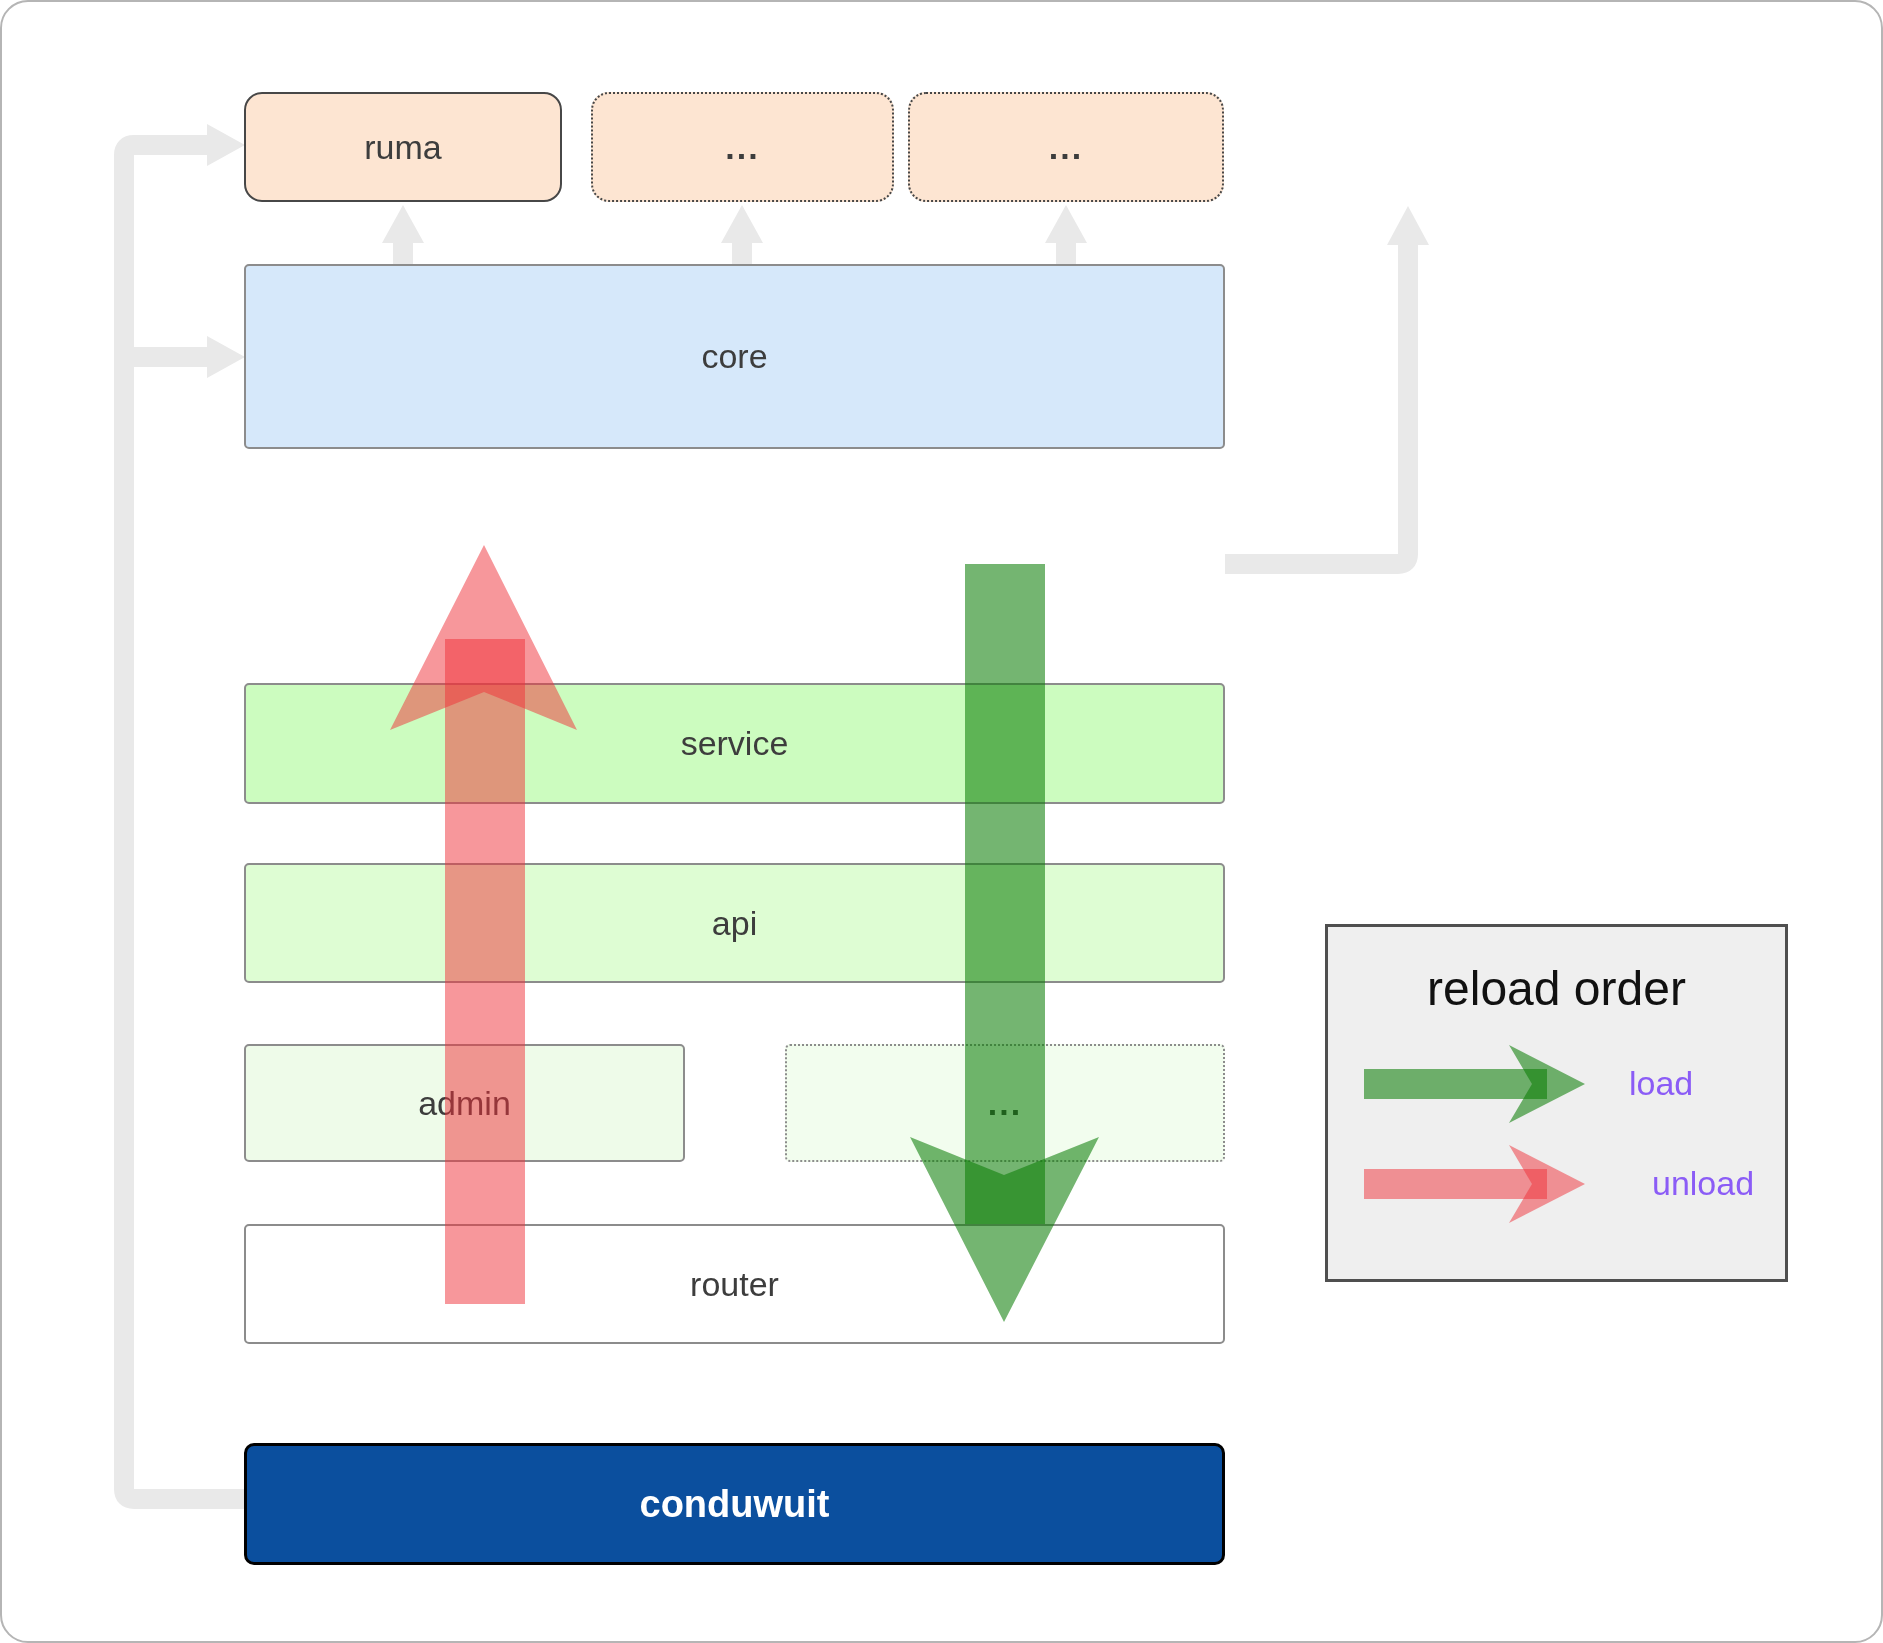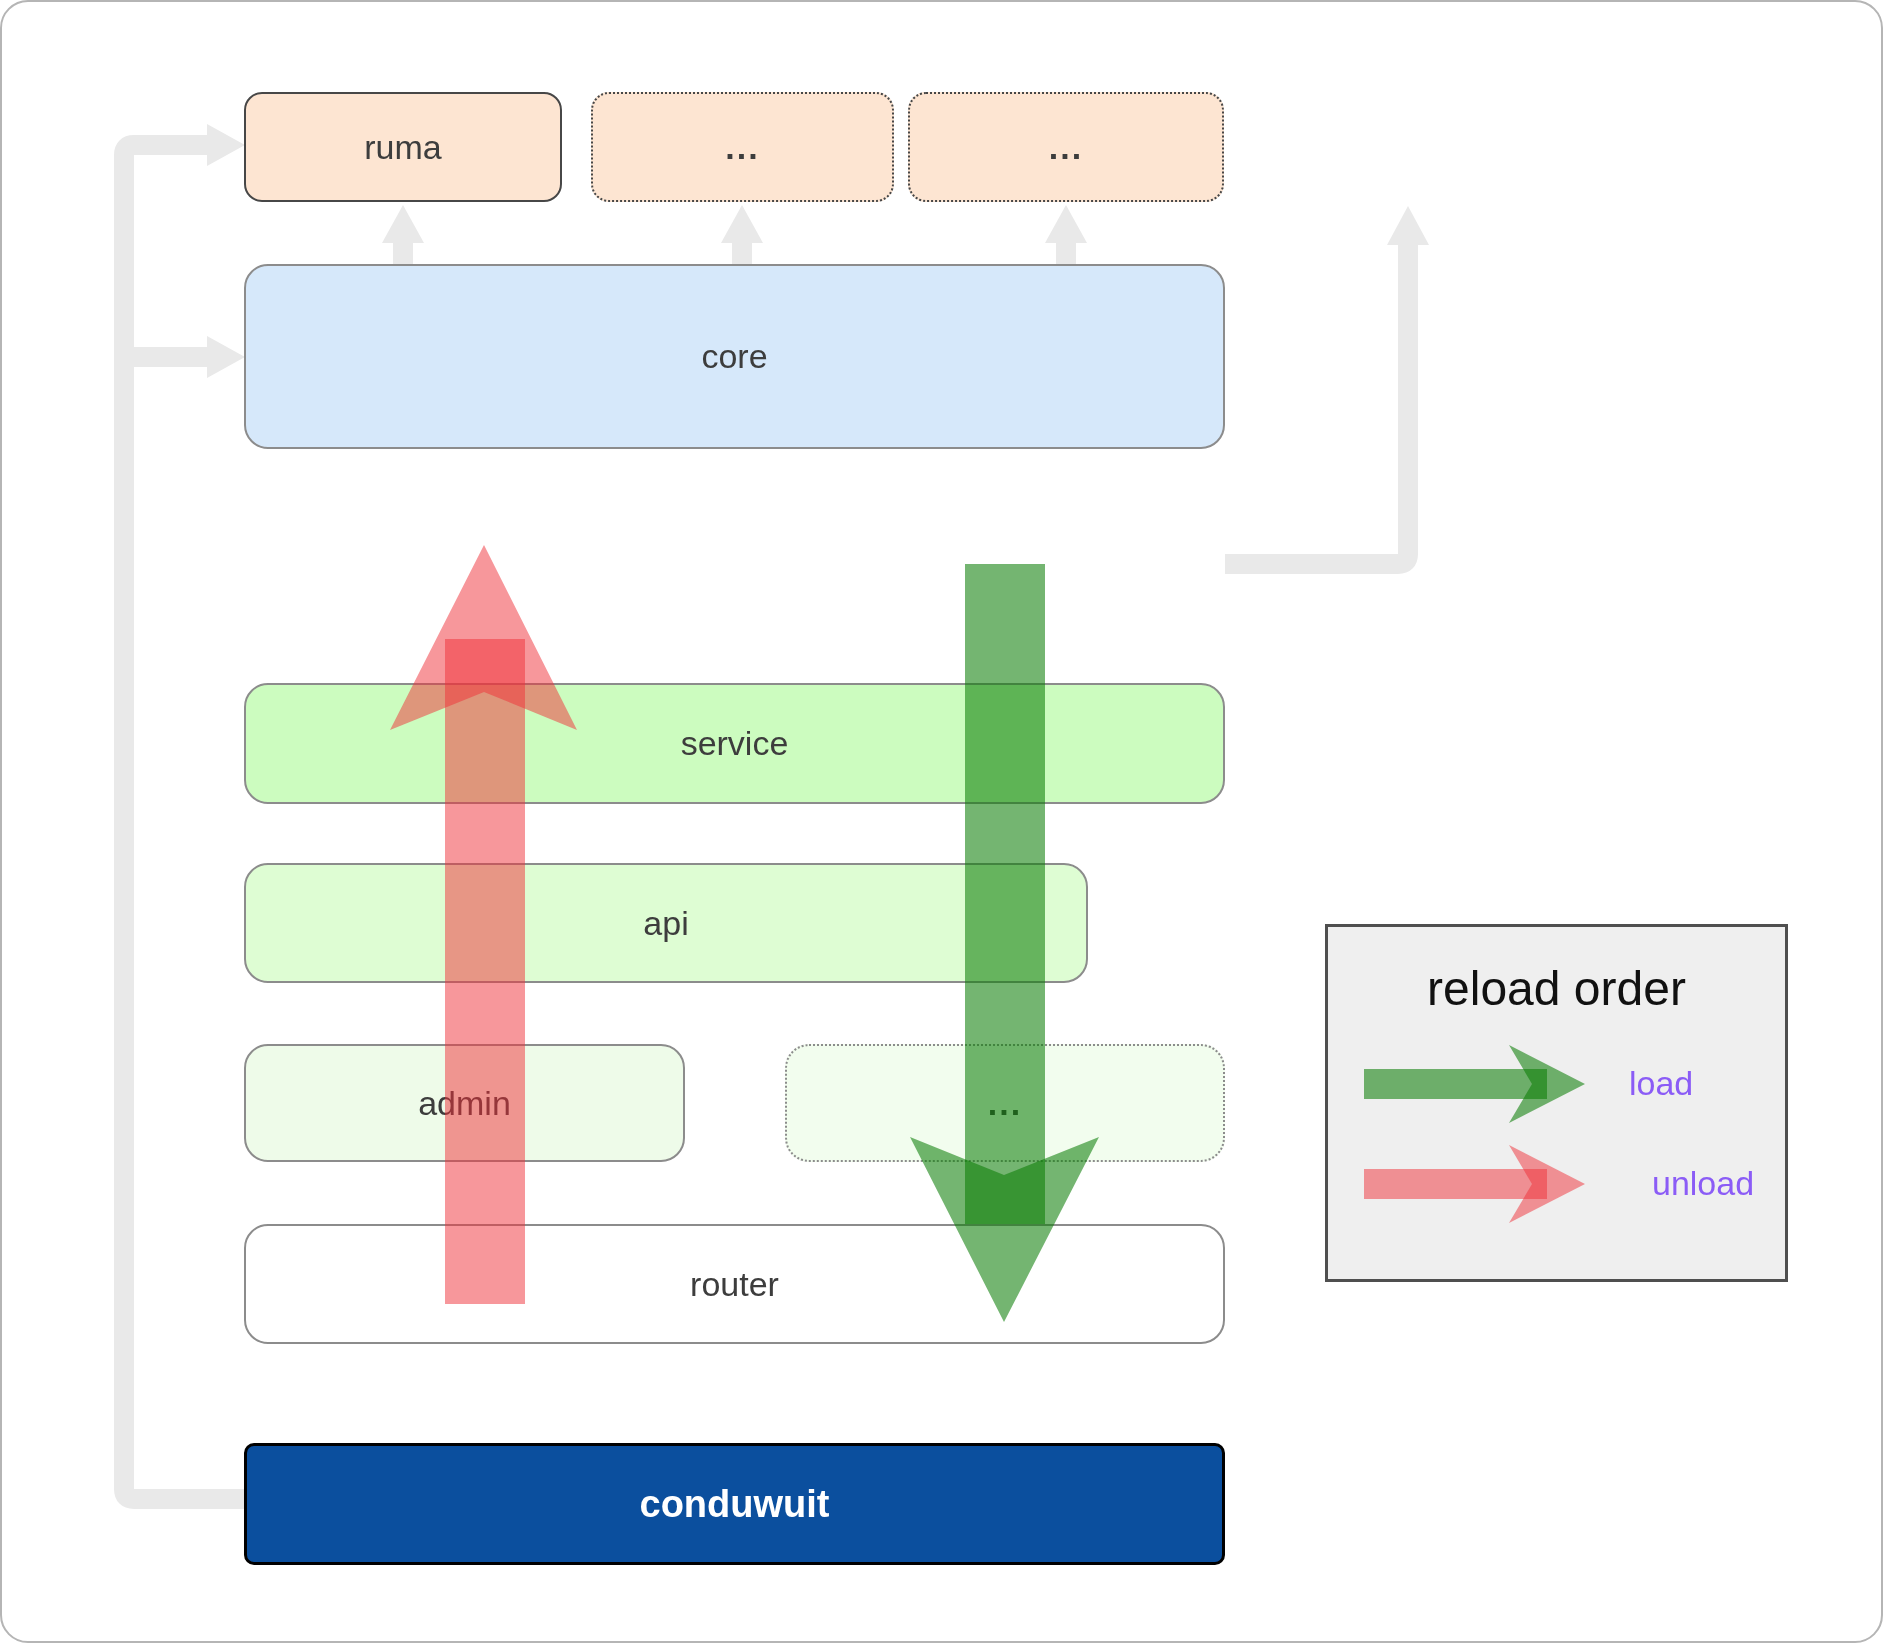--- a/index.html
+++ b/index.html
@@ -15,25 +15,25 @@
   }
   .node .lbl{white-space:nowrap;}
   
   .peach{background:#fde5d2;border:2px solid #474747;border-radius:18px;}
   .peach.dotted{border-style:dotted;}
   .n-ruma{left:242px;top:90px;width:318px;height:110px;}
   .n-etop1{left:589px;top:90px;width:303px;height:110px;}
   .n-etop2{left:906px;top:90px;width:316px;height:110px;}
   .n-rocksdb{left:1247px;top:90px;width:318px;height:110px;}
   
-  .wide{border:2px solid #8c8c8c;border-radius:24px;}
+  .wide{border:2px solid #8c8c8c;border-radius:5px;}
   .n-core{left:242px;top:262px;width:981px;height:185px;background:#d6e8fa;}
   .n-database{left:242px;top:502px;width:981px;height:120px;background:#a4fa8e;}
   .n-service{left:242px;top:681px;width:981px;height:121px;background:#ccfcbf;}
-  .n-api{left:242px;top:861px;width:844px;height:120px;background:#defdd3;}
+  .n-api{left:242px;top:861px;width:981px;height:120px;background:#defdd3;}
   .n-admin{left:242px;top:1042px;width:441px;height:118px;background:#eefbe9;}
   .n-eadmin{left:783px;top:1042px;width:440px;height:118px;background:#f2fdee;border-style:dotted;}
   .n-router{left:242px;top:1222px;width:981px;height:120px;background:#ffffff;}
   .n-conduwuit{
     left:242px;top:1441px;width:981px;height:122px;background:#0b4f9e;
     border:3px solid #000000;border-radius:10px;color:#ffffff;font-size:38px;font-weight:600;
   }
   .ellipsis .lbl{font-weight:700;letter-spacing:2px;}
   
   .legend{

